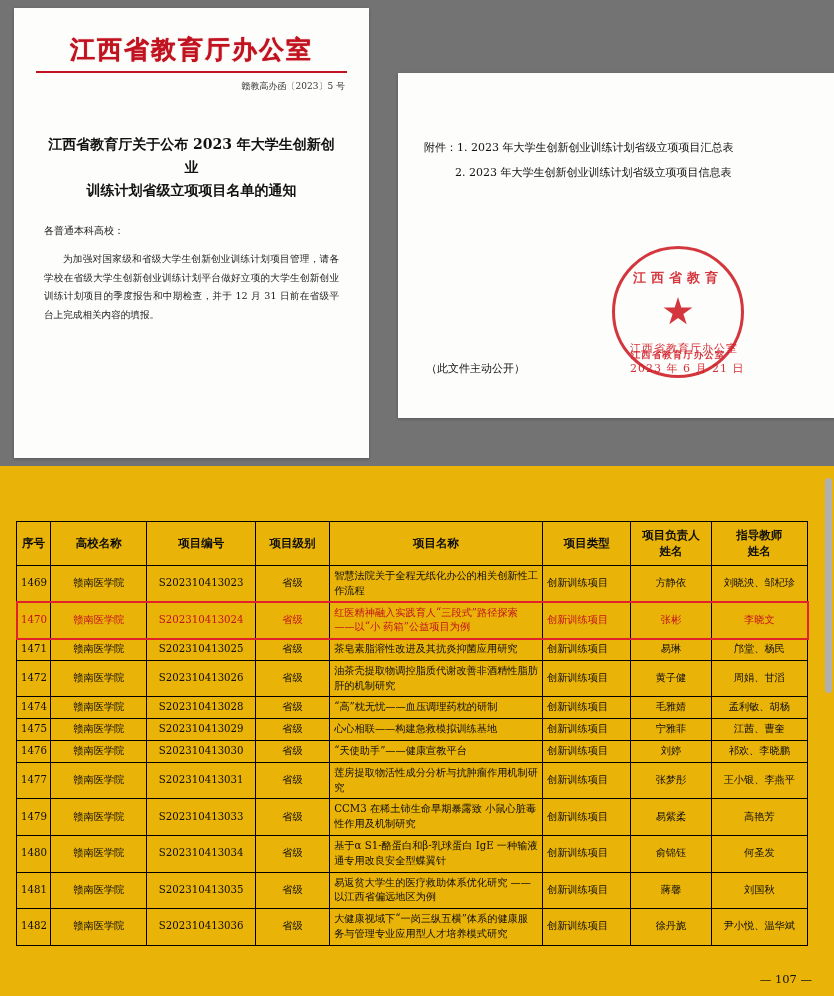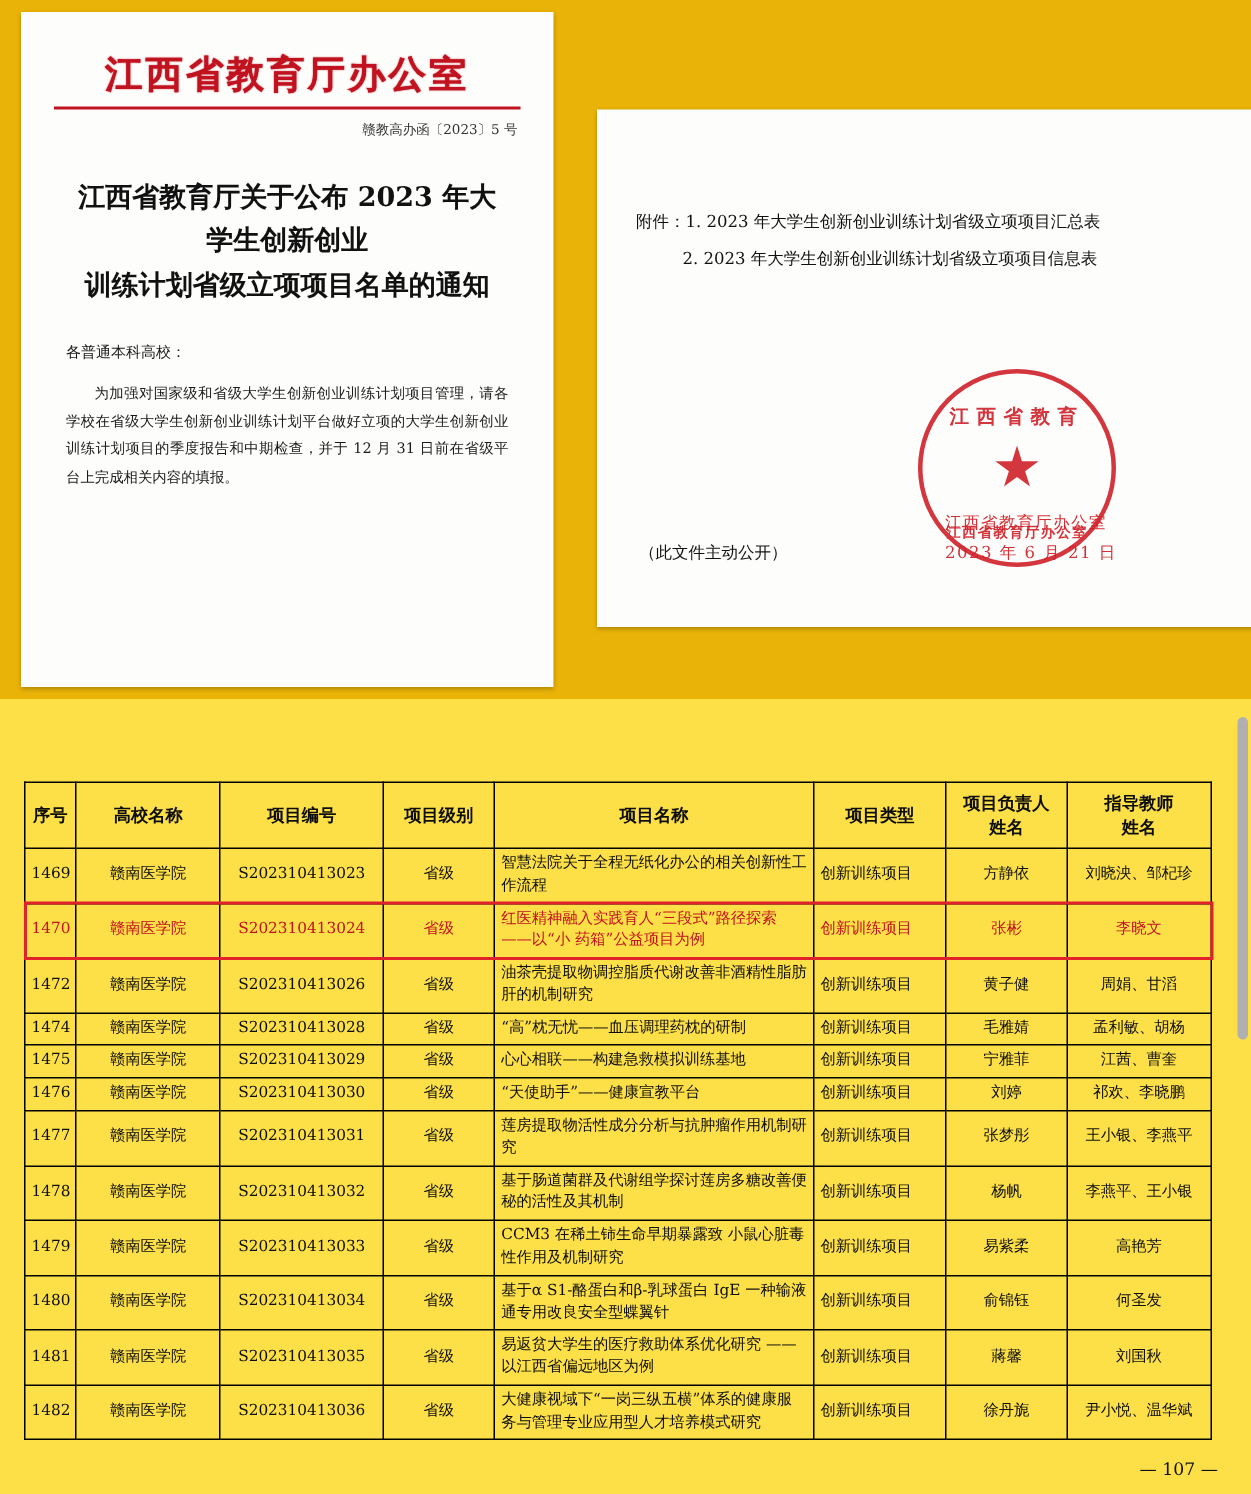--- a/index.html
+++ b/index.html
@@ -12,21 +12,21 @@
     overflow: hidden;
     position: relative;
   }
 
   
   .top-area {
     position: absolute;
     left: 0; top: 0;
     width: 834px;
     height: 466px;
-    background: #eab308;
+    background: #737373;
   }
 
   
   .page-left {
     position: absolute;
     left: 14px; top: 8px;
     width: 355px;
     height: 450px;
     background: #fdfdfb;
     box-shadow: 0 1px 3px rgba(0,0,0,0.25);
@@ -49,23 +49,23 @@
     background: #c1121f;
   }
   .doc-number {
     margin: 7px 24px 0 12px;
     text-align: right;
     font-size: 9px;
     color: #333;
     font-family: "DejaVu Serif", serif;
   }
   .notice-title {
-    margin: 24px 30px 0 30px;
+    margin: 40px 30px 0 30px;
     text-align: center;
-    font-size: 18px;
+    font-size: 14px;
     font-weight: bold;
     line-height: 1.65;
     color: #111;
     font-family: "DejaVu Serif", serif;
   }
   .notice-salutation {
     margin: 22px 30px 0 30px;
     font-size: 10px;
     color: #1a1a1a;
     font-family: "DejaVu Serif", serif;
@@ -160,21 +160,21 @@
     font-size: 11px;
     color: #111;
   }
 
   
   .bottom-area {
     position: absolute;
     left: 0; top: 466px;
     width: 834px;
     height: 530px;
-    background: #fde047;
+    background: #eab308;
   }
   .table-wrap {
     position: absolute;
     left: 16px; top: 55px;
     width: 792px;
   }
   table.proj {
     border-collapse: collapse;
     width: 792px;
     table-layout: fixed;
@@ -303,20 +303,30 @@
             <td class="c-idx">1470</td>
             <td class="c-school">赣南医学院</td>
             <td class="c-code">S202310413024</td>
             <td class="c-level">省级</td>
             <td class="c-name">红医精神融入实践育人“三段式”路径探索 ——以“小 药箱”公益项目为例</td>
             <td class="c-type">创新训练项目</td>
             <td class="c-leader">张彬</td>
             <td class="c-tutor">李晓文</td>
           </tr>
           <tr>
+            <td class="c-idx">1471</td>
+            <td class="c-school">赣南医学院</td>
+            <td class="c-code">S202310413025</td>
+            <td class="c-level">省级</td>
+            <td class="c-name">茶皂素脂溶性改进及其抗炎抑菌应用研究</td>
+            <td class="c-type">创新训练项目</td>
+            <td class="c-leader">易琳</td>
+            <td class="c-tutor">邝堂、杨民</td>
+          </tr>
+          <tr>
             <td class="c-idx">1472</td>
             <td class="c-school">赣南医学院</td>
             <td class="c-code">S202310413026</td>
             <td class="c-level">省级</td>
             <td class="c-name">油茶壳提取物调控脂质代谢改善非酒精性脂肪肝的机制研究</td>
             <td class="c-type">创新训练项目</td>
             <td class="c-leader">黄子健</td>
             <td class="c-tutor">周娟、甘滔</td>
           </tr>
           <tr>
@@ -351,30 +361,20 @@
           </tr>
           <tr>
             <td class="c-idx">1477</td>
             <td class="c-school">赣南医学院</td>
             <td class="c-code">S202310413031</td>
             <td class="c-level">省级</td>
             <td class="c-name">莲房提取物活性成分分析与抗肿瘤作用机制研究</td>
             <td class="c-type">创新训练项目</td>
             <td class="c-leader">张梦彤</td>
             <td class="c-tutor">王小银、李燕平</td>
-          </tr>
-          <tr>
-            <td class="c-idx">1478</td>
-            <td class="c-school">赣南医学院</td>
-            <td class="c-code">S202310413032</td>
-            <td class="c-level">省级</td>
-            <td class="c-name">基于肠道菌群及代谢组学探讨莲房多糖改善便秘的活性及其机制</td>
-            <td class="c-type">创新训练项目</td>
-            <td class="c-leader">杨帆</td>
-            <td class="c-tutor">李燕平、王小银</td>
           </tr>
           <tr>
             <td class="c-idx">1479</td>
             <td class="c-school">赣南医学院</td>
             <td class="c-code">S202310413033</td>
             <td class="c-level">省级</td>
             <td class="c-name">CCM3 在稀土铈生命早期暴露致 小鼠心脏毒性作用及机制研究</td>
             <td class="c-type">创新训练项目</td>
             <td class="c-leader">易紫柔</td>
             <td class="c-tutor">高艳芳</td>

